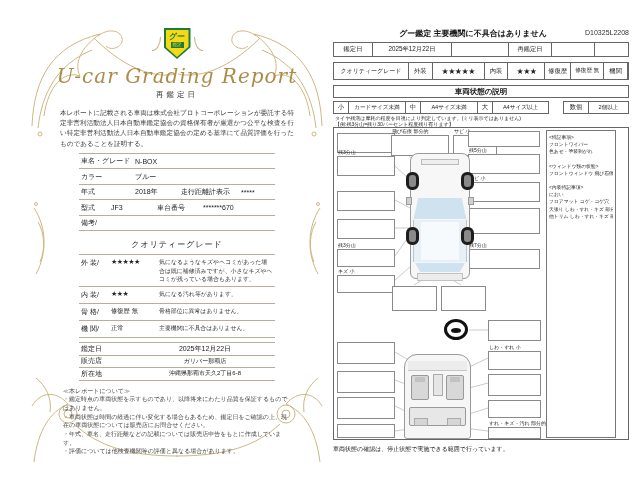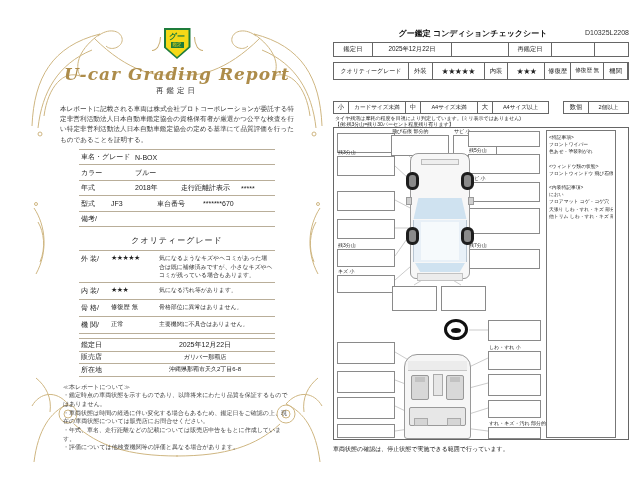--- a/index.html
+++ b/index.html
@@ -10,22 +10,22 @@
   .cert{position:absolute;left:28px;top:8px;width:298px;height:462px;}
   .ornament{position:absolute;left:0;top:0;z-index:0;}
   .cert-content{position:relative;z-index:1;text-align:center;}
   .crest{display:flex;justify-content:center;align-items:center;gap:3px;padding-top:20px;}
   .crest-ribbon{width:8px;height:13px;border-right:1.5px solid #c9ad72;border-bottom:1.5px solid #c9ad72;border-radius:0 0 100% 0;}
   .crest-ribbon.r{transform:scaleX(-1);}
   .crest-shield{width:27px;height:31px;background:#1e7c3b;clip-path:polygon(0 0,100% 0,100% 62%,50% 100%,0 62%);display:flex;padding:2px;box-sizing:border-box;}
   .crest-inner{flex:1;background:#f5d917;clip-path:polygon(0 0,100% 0,100% 62%,50% 100%,0 62%);display:flex;flex-direction:column;align-items:center;}
   .crest-txt1{font-size:8px;font-weight:bold;color:#1e7c3b;margin-top:3px;line-height:1;}
   .crest-band{background:#1e7c3b;color:#f5d917;font-size:4.5px;line-height:1.3;padding:0 2px;margin-top:1px;}
-  .cert-title{margin-top:5px;font-family:"DejaVu Serif",serif;font-style:italic;font-weight:bold;
-              font-size:17px;color:#ad8c4a;letter-spacing:1px;}
+  .cert-title{margin-top:5px;font-family:"DejaVu Serif",serif;font-style:italic;font-weight:normal;
+              font-size:20px;color:#ad8c4a;letter-spacing:1px;}
   .cert-sub{margin-top:2px;font-size:7.5px;letter-spacing:3px;color:#333;}
   .cert-intro{margin:8px auto 0;width:234px;font-size:6.6px;line-height:1.55;text-align:justify;color:#3a3a3a;}
   .sec-title{margin-top:8px;font-size:8px;color:#222;letter-spacing:1px;}
   .ctable{width:196px;margin:4px auto 0;border-bottom:1px solid #b9ae99;text-align:left;}
   .srow{display:flex;align-items:center;border-top:1px solid #b9ae99;min-height:14.5px;font-size:7px;color:#222;padding:0 2px;}
   .sl{width:54px;} .sl2{width:60px;} .sv{flex:0 0 46px;} .svf{flex:1;}
   .grow{display:flex;border-top:1px solid #b9ae99;padding:3px 2px;font-size:7px;text-align:left;align-items:flex-start;}
   .gl{width:30px;} .gr{width:48px;letter-spacing:-0.5px;} .gr.small{font-size:6.3px;letter-spacing:0;}
   .gd{flex:1;font-size:5.9px;line-height:1.4;color:#333;}
   .irow{display:flex;align-items:center;border-top:1px solid #b9ae99;min-height:11.5px;font-size:7px;}
@@ -210,21 +210,21 @@
         <span class="nt">・鑑定時点の車両状態を示すものであり、以降将来にわたり品質を保証するものではありません。</span>
         <span class="nt">・車両状態は時間の経過に伴い変化する場合もあるため、鑑定日をご確認の上、現在の車両状態については販売店にお問合せください。</span>
         <span class="nt">・年式、車名、走行距離などの記載については販売店申告をもとに作成しています。</span>
         <span class="nt">・評価については他検査機関等の評価と異なる場合があります。</span>
       </div>
 
     </div>
   </div>
 
   <div class="sheet">
-    <div class="sheet-title">グー鑑定 コンディションチェックシート</div>
+    <div class="sheet-title">グー鑑定 主要機関に不具合はありません</div>
     <div class="sheet-id">D10325L2208</div>
 
     <div class="trow" style="top:18px;height:15px;">
       <span class="cell" style="width:38px">鑑定日</span>
       <span class="cell" style="width:78px">2025年12月22日</span>
       <span class="cell" style="width:56px"></span>
       <span class="cell" style="width:42px">再鑑定日</span>
       <span class="cell" style="width:42px"></span>
       <span class="cell" style="flex:1"></span>
     </div>
@@ -234,20 +234,21 @@
       <span class="cell" style="width:24px">外装</span>
       <span class="cell stars" style="width:54px">★★★★★</span>
       <span class="cell" style="width:24px">内装</span>
       <span class="cell stars" style="width:38px">★★★</span>
       <span class="cell" style="width:26px">修復歴</span>
       <span class="cell" style="width:34px;font-size:5.6px">修復歴 無</span>
       <span class="cell" style="width:24px">機関</span>
       <span class="cell" style="flex:1">正常</span>
     </div>
 
+    <div class="secbar">車両状態の説明</div>
 
     <div class="legend" style="width:216px;">
       <span class="cell" style="width:14px">小</span>
       <span class="cell" style="width:56px;font-size:5.6px">カードサイズ未満</span>
       <span class="cell" style="width:14px">中</span>
       <span class="cell" style="width:56px;font-size:5.6px">A4サイズ未満</span>
       <span class="cell" style="width:14px">大</span>
       <span class="cell" style="flex:1;font-size:5.6px">A4サイズ以上</span>
     </div>
     <div class="legend" style="left:230px;width:66px;">

